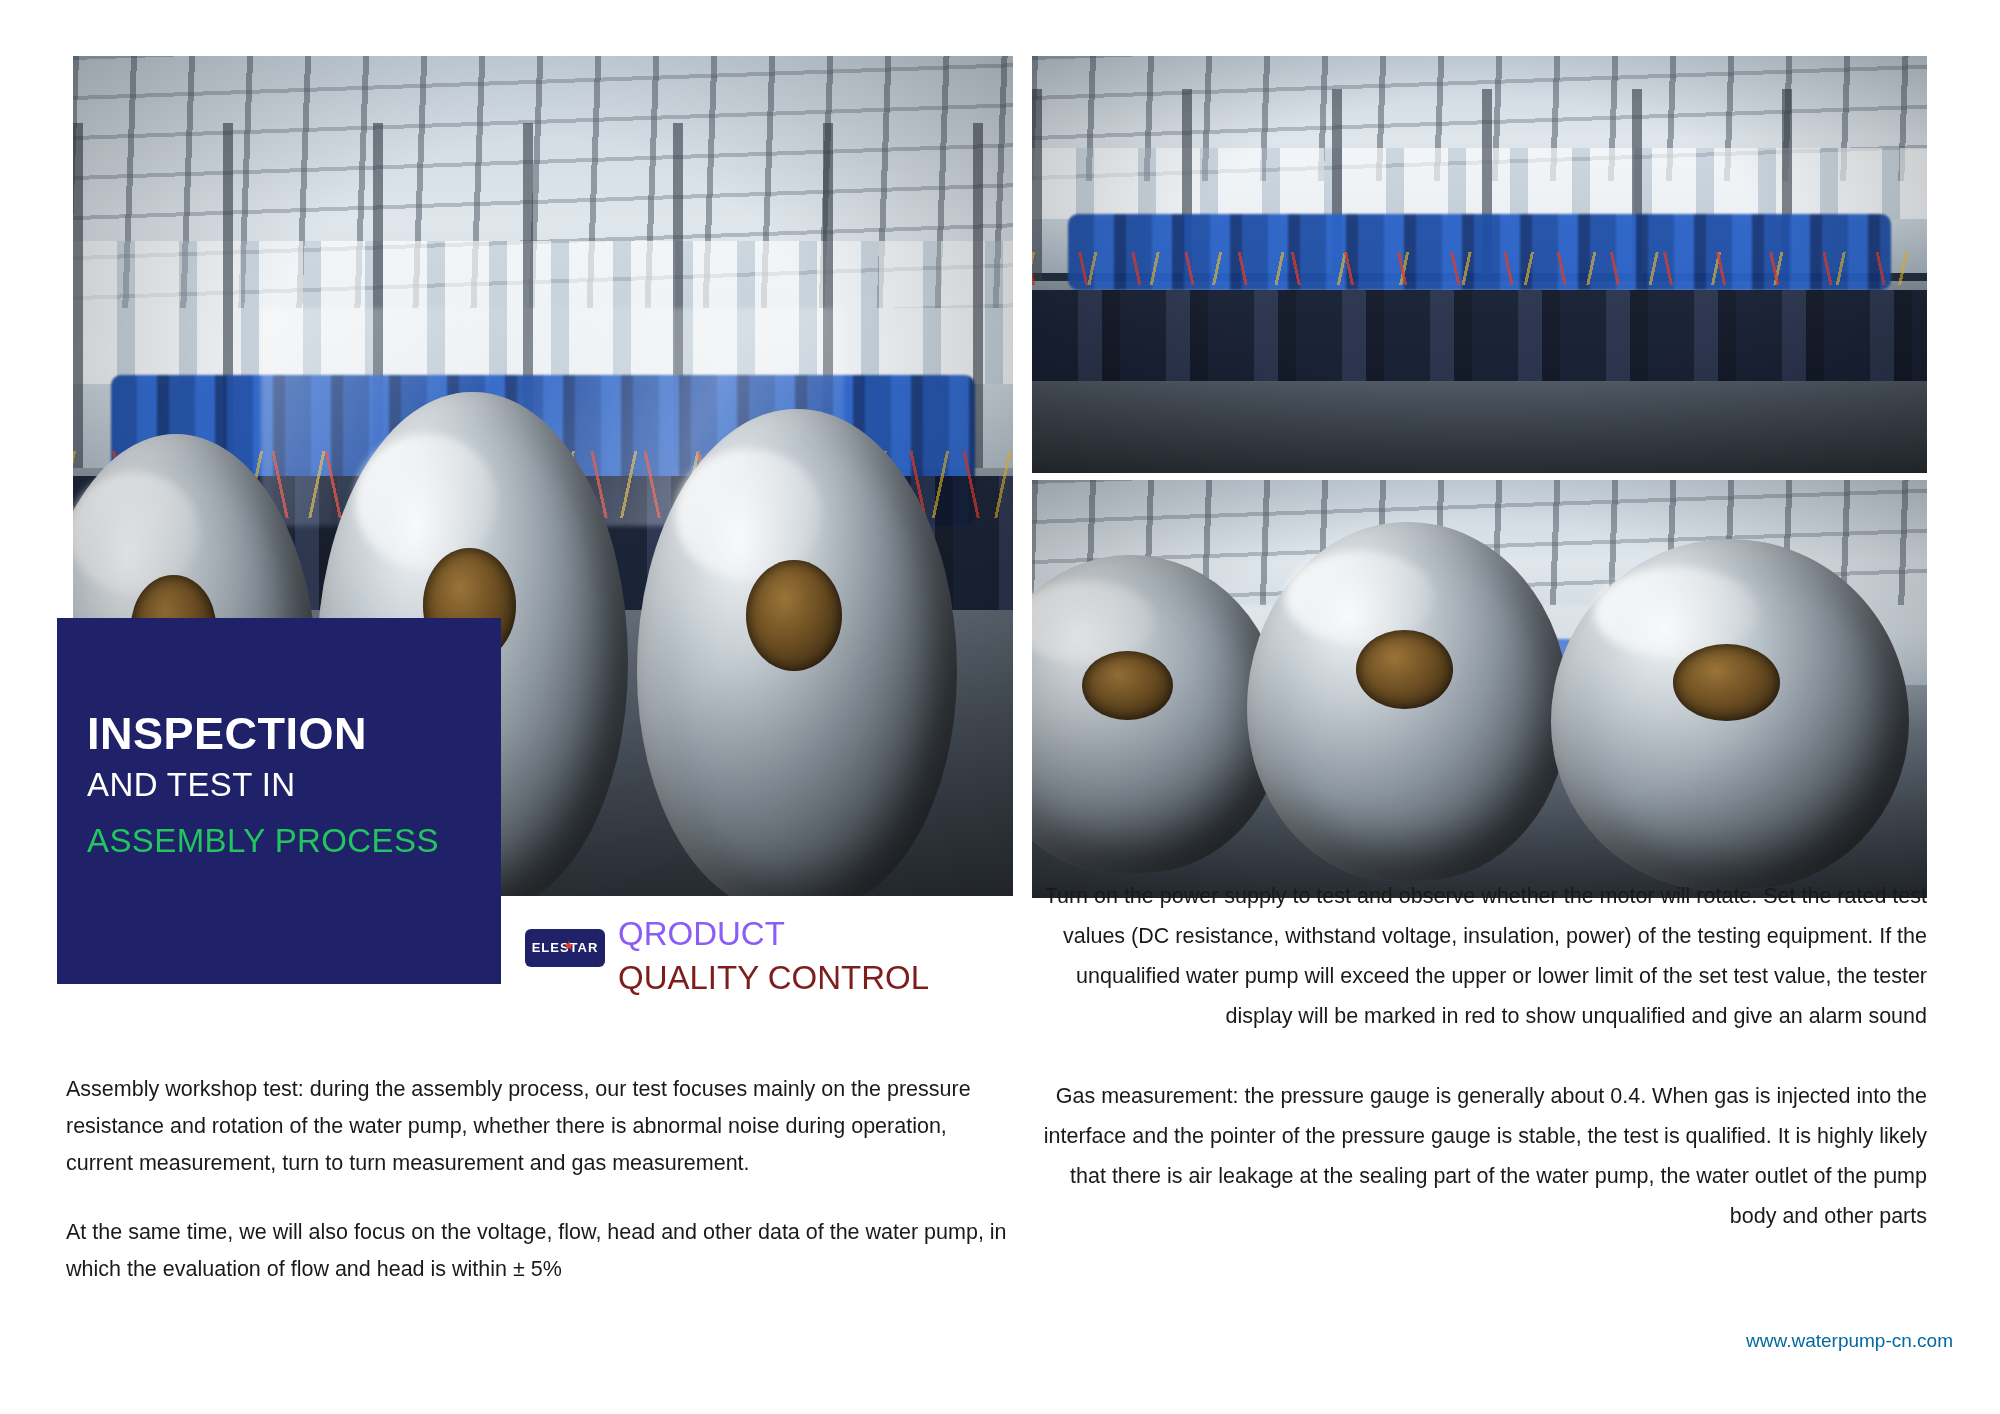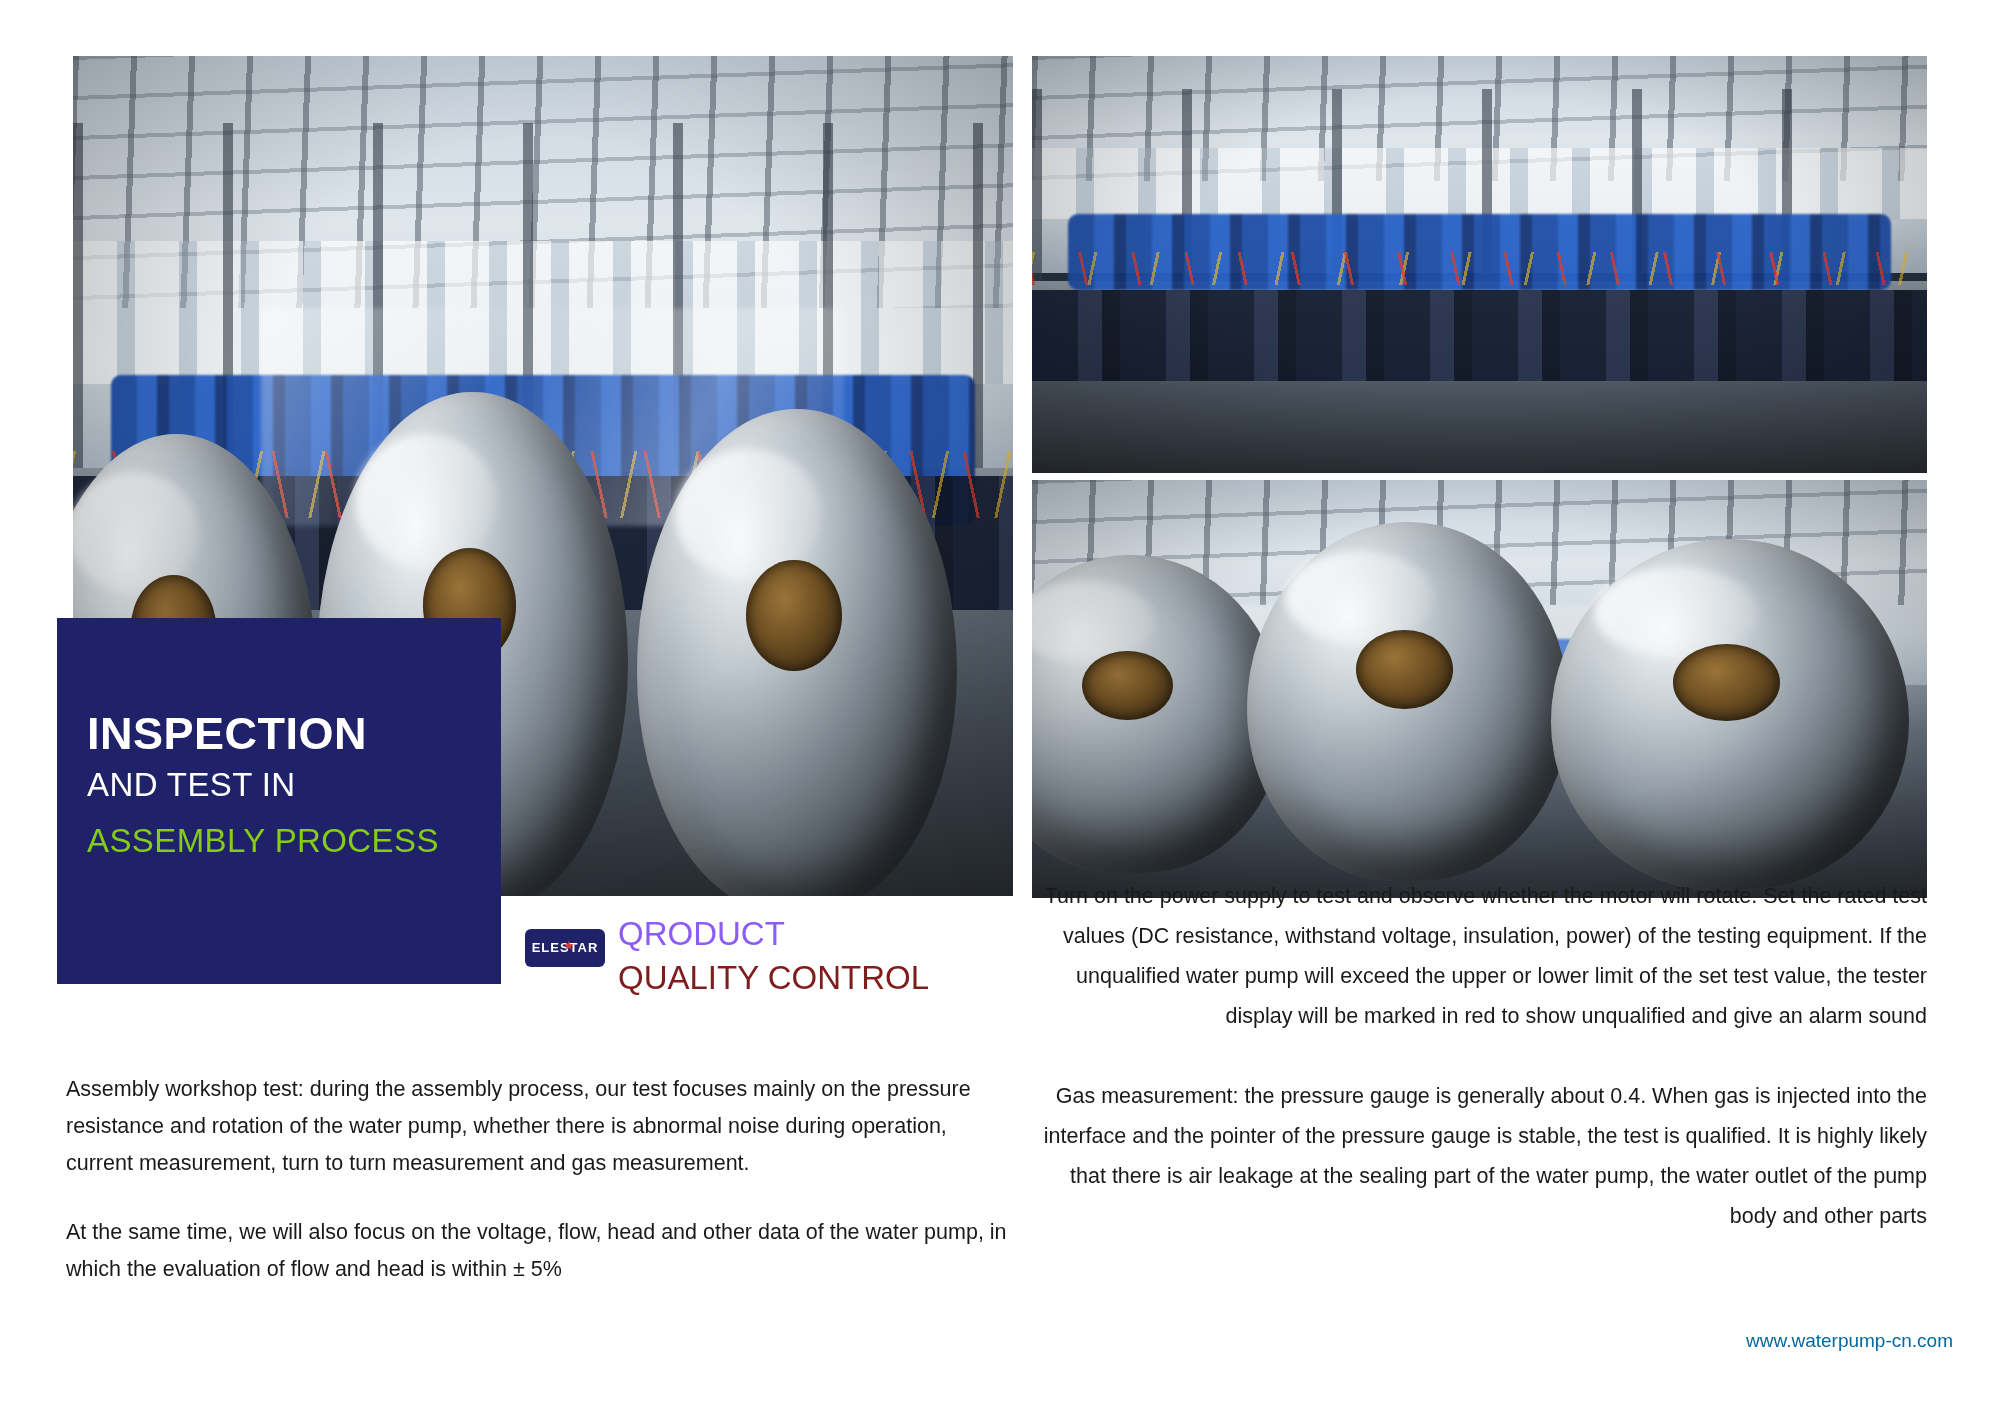--- a/index.html
+++ b/index.html
@@ -198,21 +198,21 @@
     top: 148px;
     font-size: 33px;
     color: #ffffff;
     letter-spacing: .4px;
   }
   .title-block .t-sub2 {
     position: absolute;
     left: 30px;
     top: 204px;
     font-size: 33px;
-    color: #84cc16;
+    color: #22c55e;
     letter-spacing: .4px;
   }
 
   
   .brand-row {
     position: absolute;
     left: 525px;
     top: 912px;
     width: 470px;
     height: 90px;

